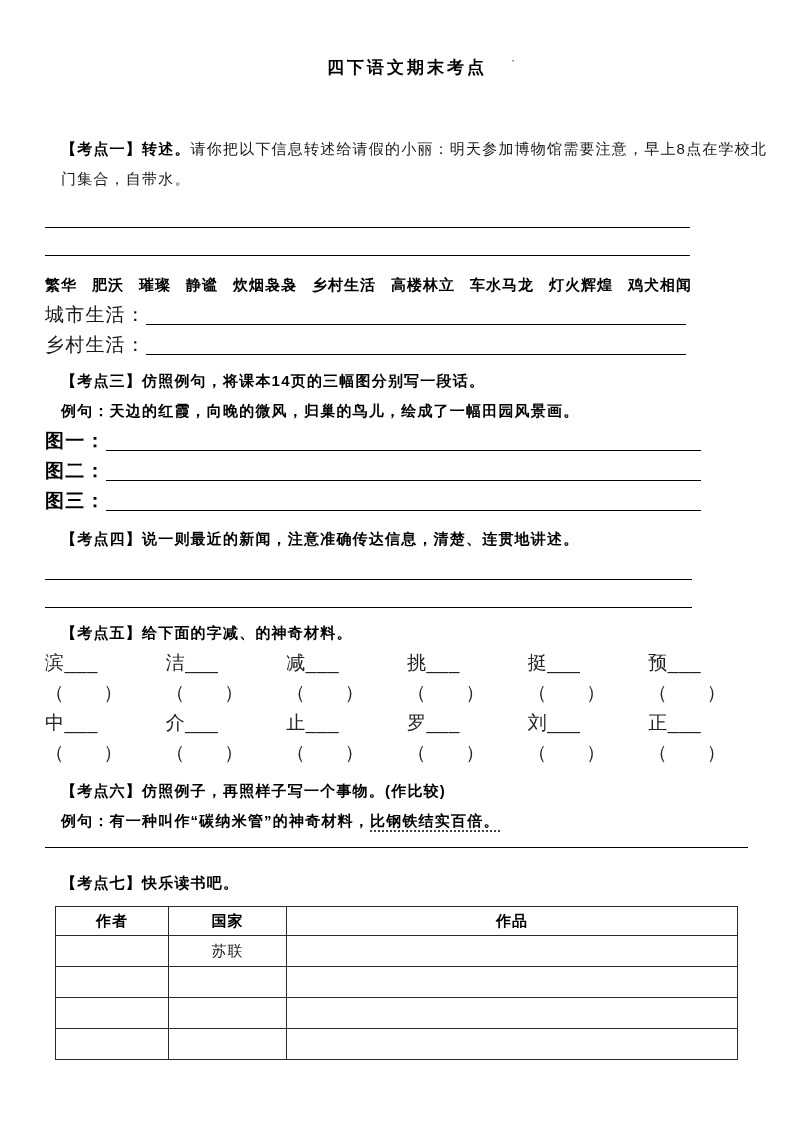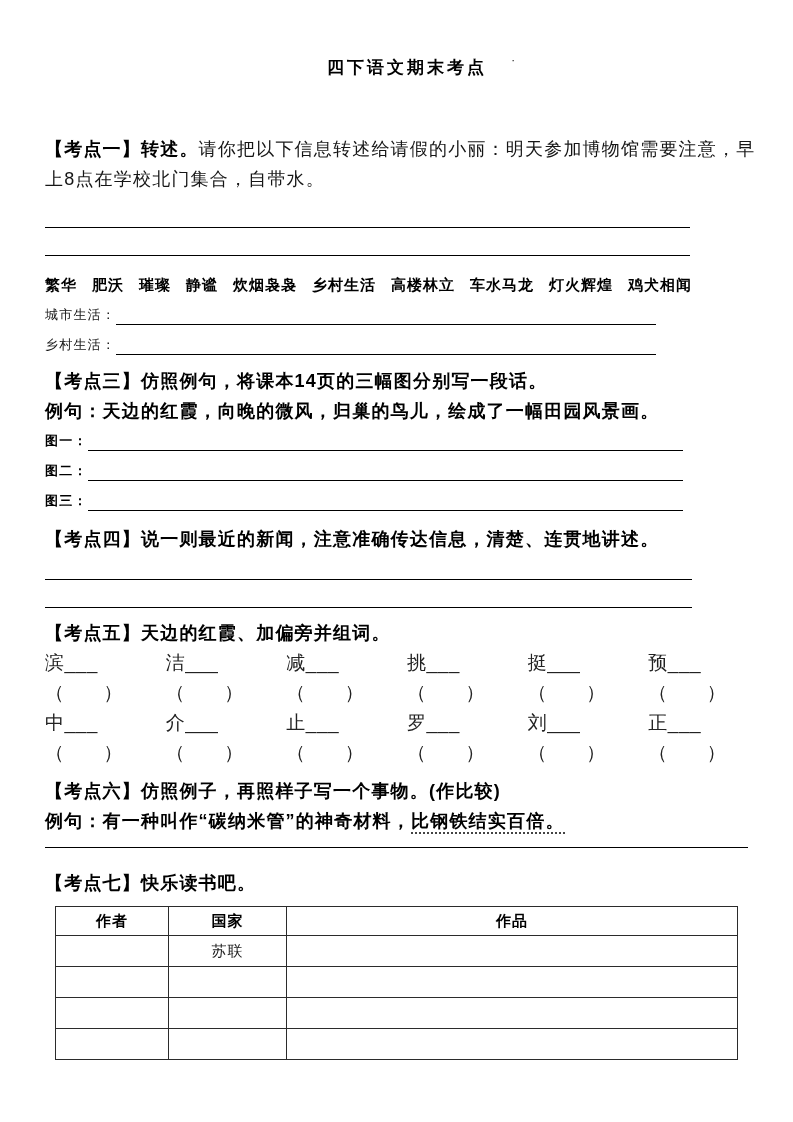--- a/index.html
+++ b/index.html
@@ -12,21 +12,21 @@
     overflow:hidden;
   }
   .page { position:relative; width:793px; height:904px; padding:56px 24px 0 45px; }
 
   .doc-title {
     font-size:17px; font-weight:bold; text-align:center;
     letter-spacing:3px; line-height:24px; color:#000;
   }
   .stray-dot { position:absolute; left:511px; top:52px; font-size:13px; color:#333; }
 
-  .line { font-size:18px; line-height:30px; letter-spacing:1.2px; }
+  .line { font-size:15px; line-height:30px; letter-spacing:1.2px;margin-left:16px; }
   .bold { font-weight:bold; color:#000; }
 
   section { display:block; }
   .sec1 { margin-top:54px; }
   .sec2 { margin-top:14px; }
   .sec3 { margin-top:6px; }
   .sec4 { margin-top:8px; }
   .sec5 { margin-top:10px; }
   .sec6 { margin-top:8px; }
   .sec7 { margin-top:20px; }
@@ -36,21 +36,21 @@
   .sec1 .a2 { height:28px; width:645px; }
   .sec4 .a1 { height:22px; margin-top:4px; width:647px; }
   .sec4 .a2 { height:28px; width:647px; }
   .sec6 .a1 { height:12px; width:703px; }
 
   .word-row {
     display:flex; flex-wrap:nowrap; gap:15px;
     font-size:15px; line-height:30px; letter-spacing:1px;
   }
 
-  .fill-line { display:flex; height:30px; font-size:13px; letter-spacing:1.2px; }
+  .fill-line { display:flex; height:30px; font-size:19px; letter-spacing:1.2px; }
   .fill-line .lbl { line-height:30px; flex:none; }
   .fill-line .fill { border-bottom:1.3px solid #000; margin-bottom:5px; align-self:flex-end; flex:none; }
   .w540 { width:540px; }
   .w595 { width:595px; }
 
   .char-row {
     display:flex; justify-content:space-between;
     font-size:19px; line-height:30px; letter-spacing:0.5px; color:#222;
   }
 
@@ -121,21 +121,21 @@
     </div>
   </section>
 
   <section class="sec4">
     <p class="line bold">【考点四】说一则最近的新闻，注意准确传达信息，清楚、连贯地讲述。</p>
     <div class="ans a1"></div>
     <div class="ans a2"></div>
   </section>
 
   <section class="sec5">
-    <p class="line bold">【考点五】天边的红霞、加偏旁并组词。</p>
+    <p class="line bold">【考点五】给下面的字减、的神奇材料。</p>
     <div class="char-row">
       <span>滨___（　　）</span>
       <span>洁___（　　）</span>
       <span>减___（　　）</span>
       <span>挑___（　　）</span>
       <span>挺___（　　）</span>
       <span>预___（　　）</span>
     </div>
     <div class="char-row">
       <span>中___（　　）</span>

